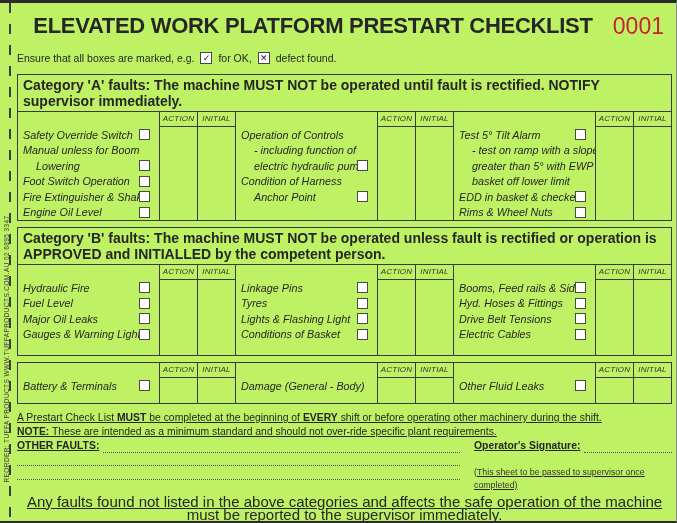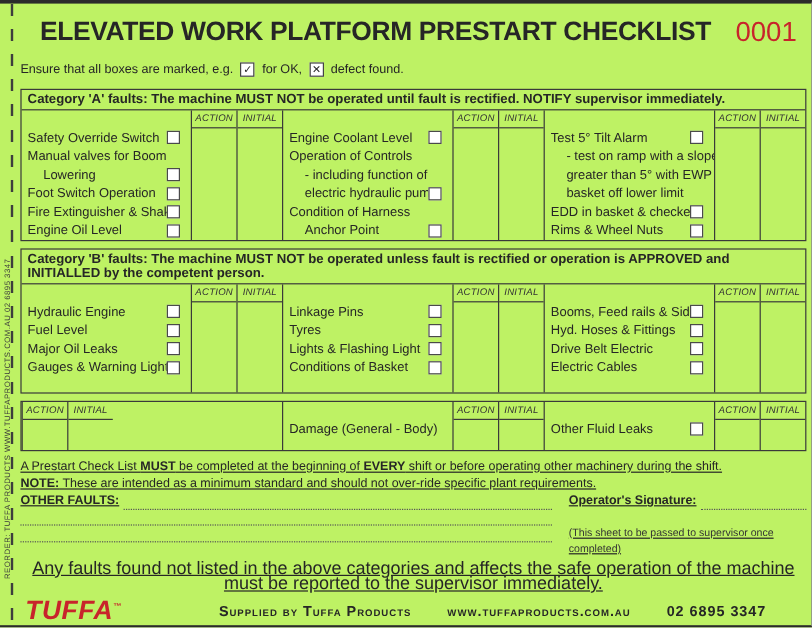--- a/index.html
+++ b/index.html
@@ -39,28 +39,28 @@
   .b-name { width:148px; } .b-date { width:72px; } .b-unit { width:76px; } .b-hrs { width:52px; margin-right:0; }
 
   
   .instr-row { display:flex; align-items:flex-start; gap:6px; font-size:10.5px; margin-top:6px; height:16px; }
   .mark-box { width:12px; height:12px; border:1.5px solid #444; box-sizing:border-box;
     display:inline-flex; align-items:center; justify-content:center;
     font-size:9px; font-weight:700; line-height:1; background:#fff; }
 
   
   .cat-panel { border:1.5px solid #3a3a3a; margin-top:6px; }
-  .cat-header { border-bottom:1.5px solid #3a3a3a; font-weight:700; font-size:11px; padding:2px 4px 2px 5px; }
+  .cat-header { border-bottom:1.5px solid #3a3a3a; font-weight:700; font-size:14px; padding:2px 4px 2px 5px; }
   .cat-body { display:flex; }
   .cat-a .cat-body { height:108px; }
   .cat-b .cat-body { height:90px; }
   .cat-c .cat-body { height:40px; }
   .group { flex:1; display:flex; min-width:0; }
   .group + .group { border-left:1.5px solid #3a3a3a; }
-  .items-col { flex:1; padding-left:5px; min-width:0; }
+  .items-col { flex:1; padding-left:5px; min-width:0;font-style:italic; }
   .spacer-row { height:15px; }
   .item-row { display:flex; align-items:center; height:15.5px; font-size:10.8px; white-space:nowrap; }
   .item-label { flex:1; overflow:hidden; }
   .item-label.ind { padding-left:13px; }
   .cbox { width:11px; height:11px; box-sizing:border-box; border:1.5px solid #4a4a4a; background:#fff; margin-right:9px; flex:none; }
   .ai-col { width:37px; flex:none; border-left:1px solid #3a3a3a; display:flex; flex-direction:column; }
   .ai-label { height:14px; line-height:14px; text-align:center; font-size:8px; letter-spacing:0.2px;
     color:#333; border-bottom:1px solid #3a3a3a;font-style:italic; }
   .ai-cell { flex:1; }
 
@@ -112,21 +112,21 @@
           <div class="cat-header">Category 'A' faults: The machine MUST NOT be operated until fault is rectified. NOTIFY supervisor immediately.</div>
           <div class="cat-body">
             <div class="group">
               <div class="items-col">
                 <div class="spacer-row"></div>
                 <div class="item-row">
                   <span class="item-label">Safety Override Switch</span>
                   <span class="cbox"></span>
                 </div>
                 <div class="item-row">
-                  <span class="item-label">Manual valves for Boom</span>
+                  <span class="item-label">Manual unless for Boom</span>
                 </div>
                 <div class="item-row">
                   <span class="item-label ind">Lowering</span>
                   <span class="cbox"></span>
                 </div>
                 <div class="item-row">
                   <span class="item-label">Foot Switch Operation</span>
                   <span class="cbox"></span>
                 </div>
                 <div class="item-row">
@@ -143,24 +143,20 @@
                 <div class="ai-cell"></div>
               </div>
               <div class="ai-col">
                 <div class="ai-label">INITIAL</div>
                 <div class="ai-cell"></div>
               </div>
             </div>
             <div class="group">
               <div class="items-col">
                 <div class="spacer-row"></div>
-                <div class="item-row">
-                  <span class="item-label">Engine Coolant Level</span>
-                  <span class="cbox"></span>
-                </div>
                 <div class="item-row">
                   <span class="item-label">Operation of Controls</span>
                 </div>
                 <div class="item-row">
                   <span class="item-label ind">- including function of</span>
                 </div>
                 <div class="item-row">
                   <span class="item-label ind">electric hydraulic pump</span>
                   <span class="cbox"></span>
                 </div>
@@ -217,21 +213,21 @@
             </div>
           </div>
         </section>
         <section class="cat-panel cat-b">
           <div class="cat-header">Category 'B' faults: The machine MUST NOT be operated unless fault is rectified or operation is APPROVED and INITIALLED by the competent person.</div>
           <div class="cat-body">
             <div class="group">
               <div class="items-col">
                 <div class="spacer-row"></div>
                 <div class="item-row">
-                  <span class="item-label">Hydraulic Engine</span>
+                  <span class="item-label">Hydraulic Fire</span>
                   <span class="cbox"></span>
                 </div>
                 <div class="item-row">
                   <span class="item-label">Fuel Level</span>
                   <span class="cbox"></span>
                 </div>
                 <div class="item-row">
                   <span class="item-label">Major Oil Leaks</span>
                   <span class="cbox"></span>
                 </div>
@@ -283,21 +279,21 @@
                 <div class="spacer-row"></div>
                 <div class="item-row">
                   <span class="item-label">Booms, Feed rails &amp; Sides</span>
                   <span class="cbox"></span>
                 </div>
                 <div class="item-row">
                   <span class="item-label">Hyd. Hoses &amp; Fittings</span>
                   <span class="cbox"></span>
                 </div>
                 <div class="item-row">
-                  <span class="item-label">Drive Belt Electric</span>
+                  <span class="item-label">Drive Belt Tensions</span>
                   <span class="cbox"></span>
                 </div>
                 <div class="item-row">
                   <span class="item-label">Electric Cables</span>
                   <span class="cbox"></span>
                 </div>
               </div>
               <div class="ai-col">
                 <div class="ai-label">ACTION</div>
                 <div class="ai-cell"></div>
@@ -305,20 +301,27 @@
               <div class="ai-col">
                 <div class="ai-label">INITIAL</div>
                 <div class="ai-cell"></div>
               </div>
             </div>
           </div>
         </section>
         <section class="cat-panel cat-c">
           <div class="cat-body">
             <div class="group">
+              <div class="items-col">
+                <div class="spacer-row"></div>
+                <div class="item-row">
+                  <span class="item-label">Battery &amp; Terminals</span>
+                  <span class="cbox"></span>
+                </div>
+              </div>
               <div class="ai-col">
                 <div class="ai-label">ACTION</div>
                 <div class="ai-cell"></div>
               </div>
               <div class="ai-col">
                 <div class="ai-label">INITIAL</div>
                 <div class="ai-cell"></div>
               </div>
             </div>
             <div class="group">

